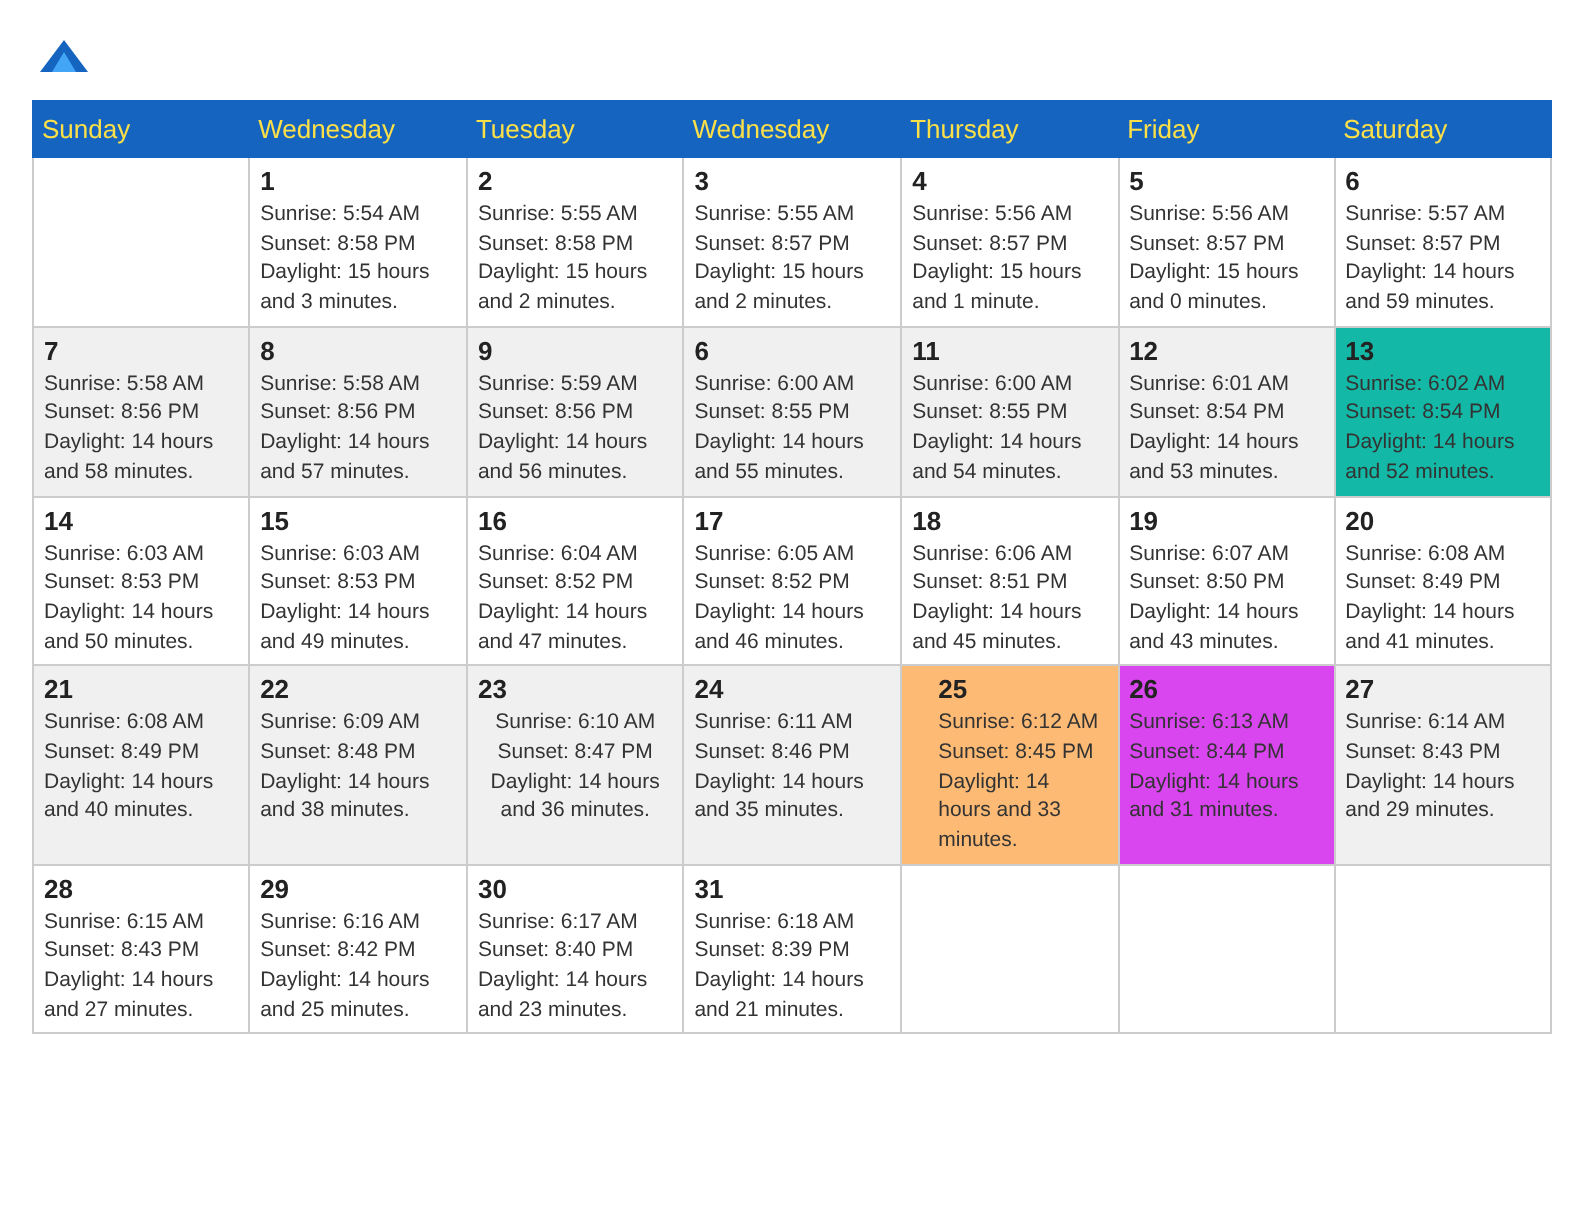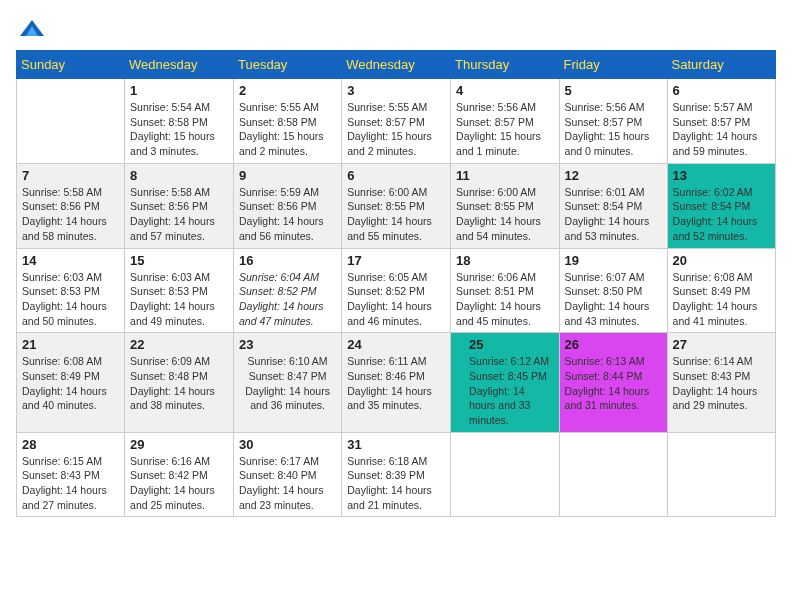--- a/index.html
+++ b/index.html
@@ -218,21 +218,21 @@
 Daylight: 14 hours and 50 minutes.</div>
         </td>
         <td style="background-color: rgb(255, 255, 255);">
           <span class="day-number">15</span>
           <div class="day-info" style="white-space: pre-line;">Sunrise: 6:03 AM
 Sunset: 8:53 PM
 Daylight: 14 hours and 49 minutes.</div>
         </td>
         <td style="background-color: rgb(255, 255, 255);">
           <span class="day-number">16</span>
-          <div class="day-info" style="white-space: pre-line; font-style: italic;">Sunrise: 6:04 AM
+          <div class="day-info" style="white-space: pre-line;">Sunrise: 6:04 AM
 Sunset: 8:52 PM
 Daylight: 14 hours and 47 minutes.</div>
         </td>
         <td style="background-color: rgb(255, 255, 255);">
           <span class="day-number">17</span>
           <div class="day-info" style="white-space: pre-line;">Sunrise: 6:05 AM
 Sunset: 8:52 PM
 Daylight: 14 hours and 46 minutes.</div>
         </td>
         <td style="background-color: rgb(255, 255, 255);">
@@ -272,21 +272,21 @@
           <div class="day-info" style="white-space: pre-line; text-align: center;">Sunrise: 6:10 AM
 Sunset: 8:47 PM
 Daylight: 14 hours and 36 minutes.</div>
         </td>
         <td style="background-color: rgb(240, 240, 240);">
           <span class="day-number">24</span>
           <div class="day-info" style="white-space: pre-line;">Sunrise: 6:11 AM
 Sunset: 8:46 PM
 Daylight: 14 hours and 35 minutes.</div>
         </td>
-        <td style="background-color: #14b8a6; padding-left: 18px;">
+        <td style="background-color: #fdba74; padding-left: 18px;">
           <span class="day-number">25</span>
           <div class="day-info" style="white-space: pre-line;">Sunrise: 6:12 AM
 Sunset: 8:45 PM
 Daylight: 14 hours and 33 minutes.</div>
         </td>
         <td style="background-color: #d946ef;">
           <span class="day-number">26</span>
           <div class="day-info" style="white-space: pre-line;">Sunrise: 6:13 AM
 Sunset: 8:44 PM
 Daylight: 14 hours and 31 minutes.</div>

